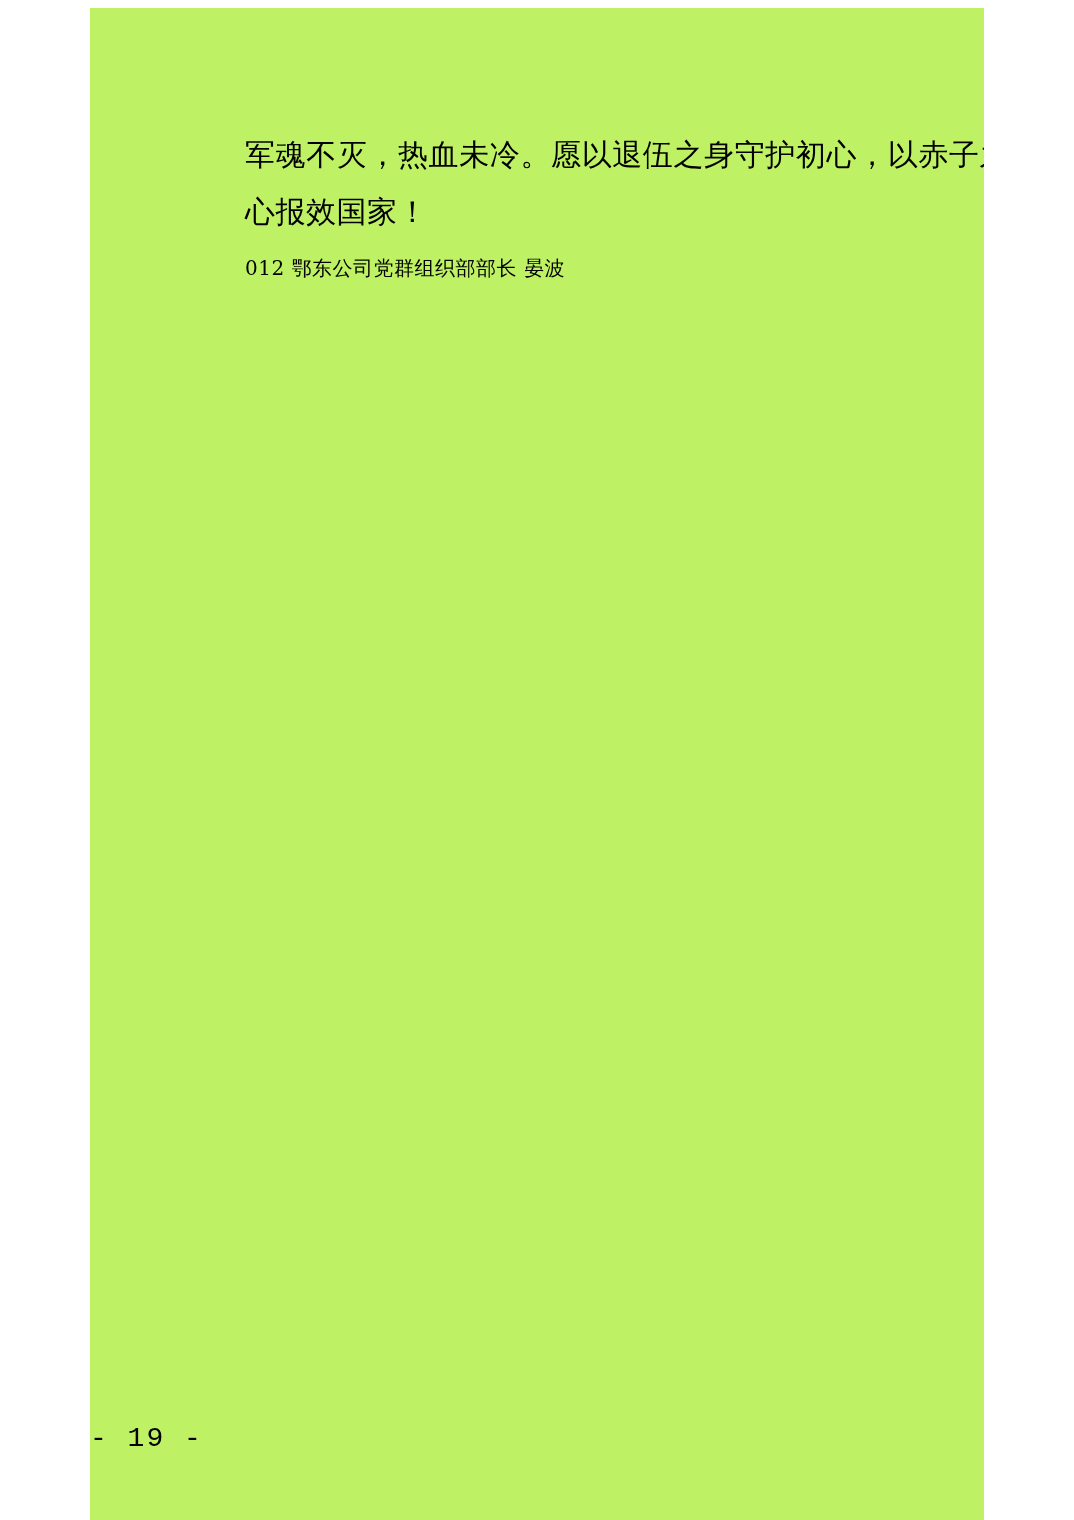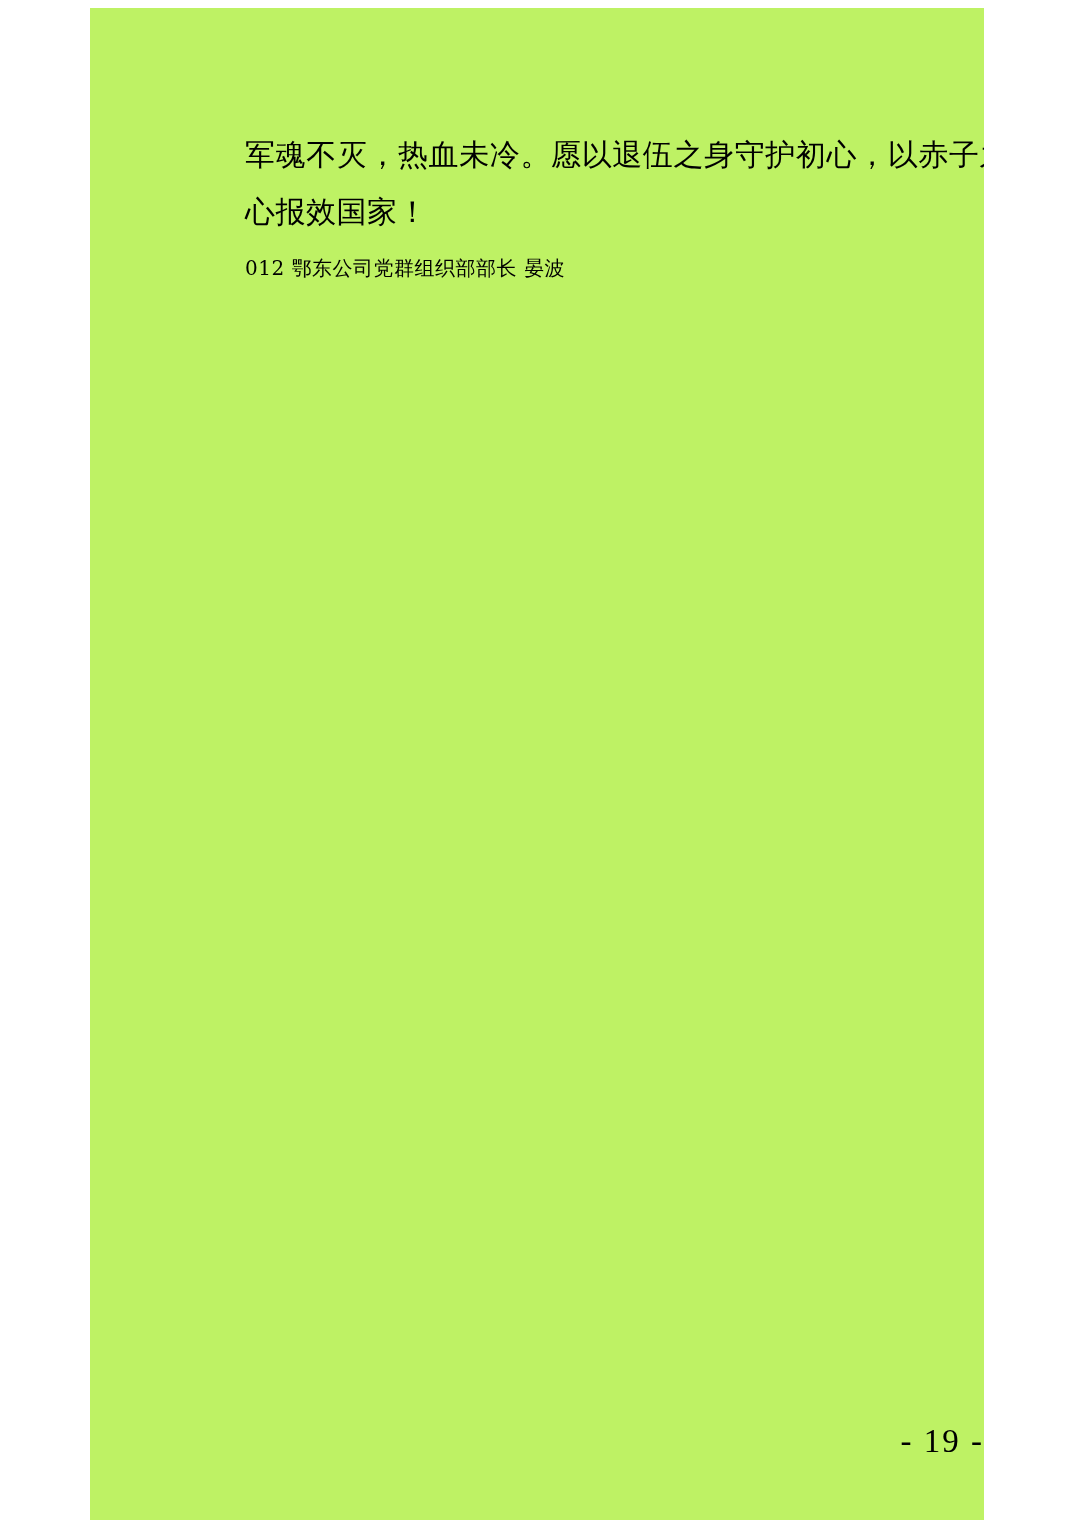--- a/index.html
+++ b/index.html
@@ -42,24 +42,24 @@
     line-height: 57px;
     margin: 0;
     text-align: left;
     letter-spacing: 0.5px;
   }
   .footer {
     position: absolute;
     left: 0;
     right: 0;
     top: 1415px;
-    text-align: right;
-    font-size: 33px;
+    text-align: left;
+    font-size: 28px;
     letter-spacing: 2px;
-    font-family: Liberation Serif, serif;
+    font-family: Liberation Mono, monospace;
   }
 </style>
 </head>
 <body>
 
 <div class="page">
   <div class="content">
 
     <p class="para">军魂不灭，热血未冷。愿以退伍之身守护初心，以赤子之心报效国家！</p>
 

